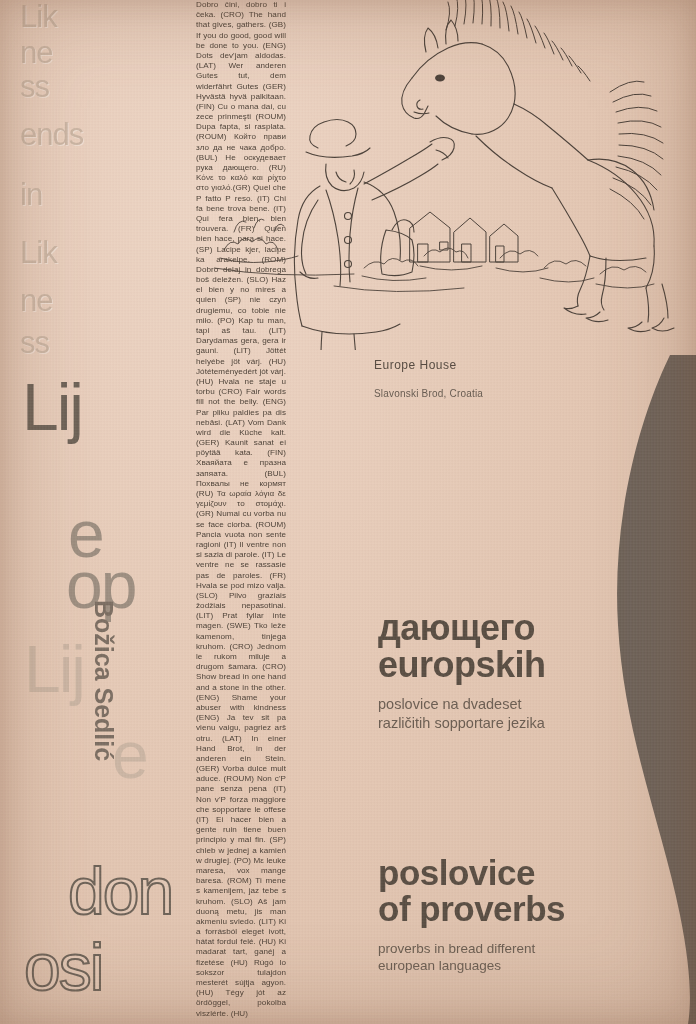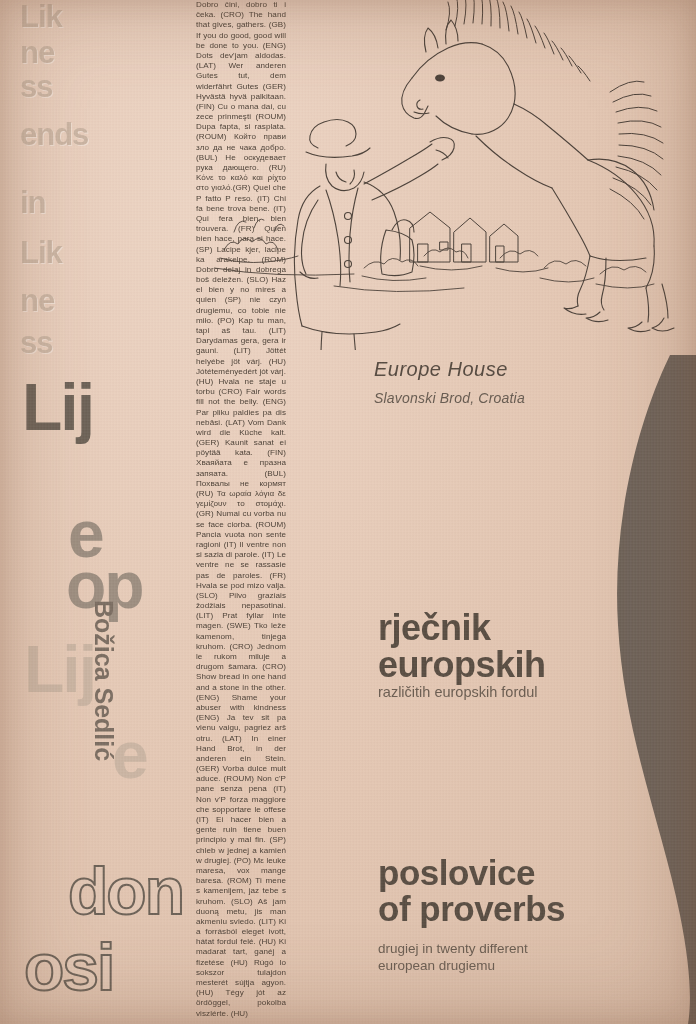--- a/index.html
+++ b/index.html
@@ -40,21 +40,21 @@
   
   .left-words {
     position: absolute;
     left: 8px;
     top: 0px;
     width: 118px;
     height: 1024px;
   }
   .lw {
     position: absolute;
-    font-weight: bold;
+    font-weight: normal;
     line-height: 0.82;
     letter-spacing: -1px;
     white-space: pre-line;
     text-align: left;
   }
   .lw-small {
     font-size: 31px;
     color: #c6a691;
     text-shadow: 1px 1px 0 rgba(255,255,255,0.35);
   }
@@ -119,30 +119,28 @@
   }
 
   
   .europe-house {
     position: absolute;
     left: 374px;
     top: 358px;
     color: #55493f;
   }
   .europe-house .eh-title {
-    font-size: 20px;
+    font-size: 12px;
     letter-spacing: 0.5px;
-    font-style: italic;
   }
   .europe-house .eh-sub {
-    font-size: 14px;
+    font-size: 10px;
     letter-spacing: 0.2px;
-    margin-top: 9px;
+    margin-top: 16px;
     color: #665a4f;
-    font-style: italic;
   }
 
   .title-block {
     position: absolute;
     left: 378px;
     top: 610px;
     color: #5a4e44;
   }
   .title-main {
     font-size: 36px;
@@ -181,21 +179,21 @@
 </head>
 <body>
 
 <div class="page">
 
   <div class="left-words">
     <div class="lw lw-small lw-light" style="left:12px; top:4px;">Lik</div>
     <div class="lw lw-small lw-light" style="left:12px; top:40px;">ne</div>
     <div class="lw lw-small lw-light" style="left:12px; top:74px;">ss</div>
     <div class="lw lw-small lw-light" style="left:12px; top:122px;">ends</div>
-    <div class="lw lw-small lw-light" style="left:12px; top:190px;">in</div>
+    <div class="lw lw-small lw-light" style="left:12px; top:182px;">in</div>
     <div class="lw lw-small lw-light" style="left:12px; top:240px;">Lik</div>
     <div class="lw lw-small lw-light" style="left:12px; top:288px;">ne</div>
     <div class="lw lw-small lw-light" style="left:12px; top:330px;">ss</div>
 
     <div class="lw lw-big lw-dark" style="left:14px; top:378px;">Lij</div>
     <div class="lw lw-big lw-mid" style="left:60px; top:505px;">e</div>
     <div class="lw lw-big lw-mid" style="left:58px; top:556px;">op</div>
 
     <div class="lw lw-big lw-light" style="left:16px; top:640px;">Lij</div>
     <div class="lw lw-big lw-light" style="left:104px; top:726px;">e</div>
@@ -346,29 +344,30 @@
       <path d="M130 0 L104 0 C70 70 46 170 52 270 C58 380 96 470 114 560 C124 610 126 645 122 669 L130 669 Z" fill="#6e6258"></path>
     </svg>
   </div>
 
   <div class="europe-house">
     <div class="eh-title">Europe House</div>
     <div class="eh-sub">Slavonski Brod, Croatia</div>
   </div>
 
   <div class="title-block">
-    <div class="title-main">rječnik</div>
+    <div class="title-main">дающего</div>
     <div class="title-main">europskih</div>
-    <div class="title-sub" style="margin-top:0">različitih europskih fordul</div>
+    <div class="title-sub">poslovice na dvadeset</div>
+    <div class="title-sub" style="margin-top:0">različitih sopportare jezika</div>
   </div>
 
   <div class="title-block-en">
     <div class="title-main-en">poslovice</div>
     <div class="title-main-en">of proverbs</div>
-    <div class="title-sub-en">drugiej in twenty different</div>
-    <div class="title-sub-en" style="margin-top:0">european drugiemu</div>
+    <div class="title-sub-en">proverbs in bread different</div>
+    <div class="title-sub-en" style="margin-top:0">european languages</div>
   </div>
 
   <div class="proverb-col">Dobro čini, dobro ti i čeka. (CRO) The hand that gives, gathers. (GB) If you do good, good will be done to you. (ENG) Dots dev'jam aldodas. (LAT) Wer anderen Gutes tut, dem widerfährt Gutes (GER) Hyvästä hyvä palkitaan. (FIN) Cu o mana dai, cu zece prinmeşti (ROUM) Dupa fapta, si rasplata. (ROUM) Който прави зло да не чака добро. (BUL) Не оскудевает рука дающего. (RU) Κόνε το καλό και ρίχτο στο γιαλό.(GR) Quel che P fatto P reso. (IT) Chi fa bene trova bene. (IT) Qui fera bien, bien trouvera. (FR) Quien bien hace, para si hace. (SP) Lacipe kjer, lacipe ka arakelpe. (ROM) Dobro delaj in dobrega boš deležen. (SLO) Haz el bien y no mires a quien (SP) nie czyń drugiemu, co tobie nie miło. (PO) Kap tu man, tapi aš tau. (LIT) Darydamas gera, gera ir gauni. (LIT) Jöttét helyébe jöt várj. (HU) Jótéteményedért jót várj. (HU) Hvala ne staje u torbu (CRO) Fair words fill not the belly. (ENG) Par pliku paldies pa dis nebāsi. (LAT) Vom Dank wird die Küche kalt. (GER) Kaunit sanat ei pöytää kata. (FIN) Хваяйата е празна запяата. (BUL) Похвалы не кормят (RU) Τα ωραία λόγια δε γεμίζουν το στομάχι. (GR) Numai cu vorba nu se face ciorba. (ROUM) Pancia vuota non sente ragioni (IT) Il ventre non si sazia di parole. (IT) Le ventre ne se rassasie pas de paroles. (FR) Hvala se pod mizo valja. (SLO) Pilvo graziais žodžiais nepasotinai. (LIT) Prat fyllar inte magen. (SWE) Tko leže kamenom, tinjega kruhom. (CRO) Jednom le rukom miluje a drugom šamara. (CRO) Show bread in one hand and a stone in the other. (ENG) Shame your abuser with kindness (ENG) Ja tev sit pa vienu vaigu, pagriez arš otru. (LAT) In einer Hand Brot, in der anderen ein Stein. (GER) Vorba dulce mult aduce. (ROUM) Non c'P pane senza pena (IT) Non v'P forza maggiore che sopportare le offese (IT) Ei hacer bien a gente ruin tiene buen principio y mal fin. (SP) chleb w jednej a kamień w drugiej. (PO) Με leuke maresa, vox mange baresa. (ROM) Ti mene s kamenijem, jaz tebe s kruhom. (SLO) Aš jam duoną metu, jis man akmeniu sviedo. (LIT) Ki a forrásból eleget ivott, hátat fordul felé. (HU) Ki madarat tart, ganéj a fizetése (HU) Rúgó lo sokszor tulajdon mesterét sújtja agyon. (HU) Tégy jót az ördöggel, pokolba viszlérte. (HU)</div>
 
   <div class="grain"></div>
   <div class="vignette"></div>
 </div>
 
 </body></html>

